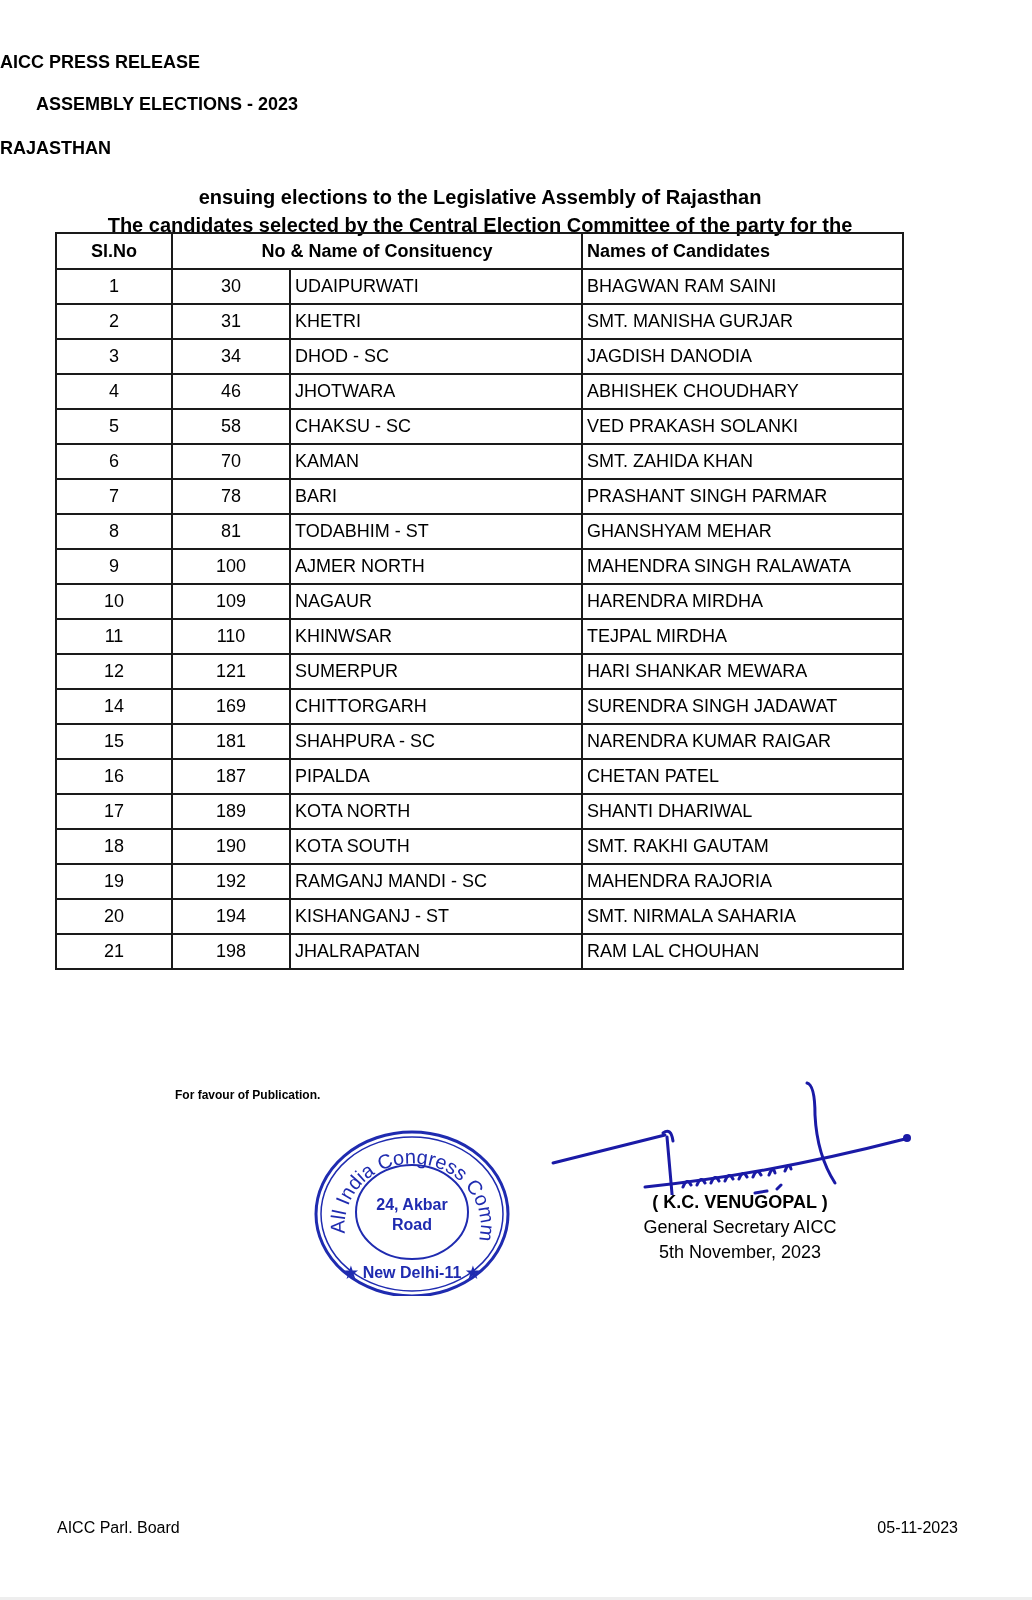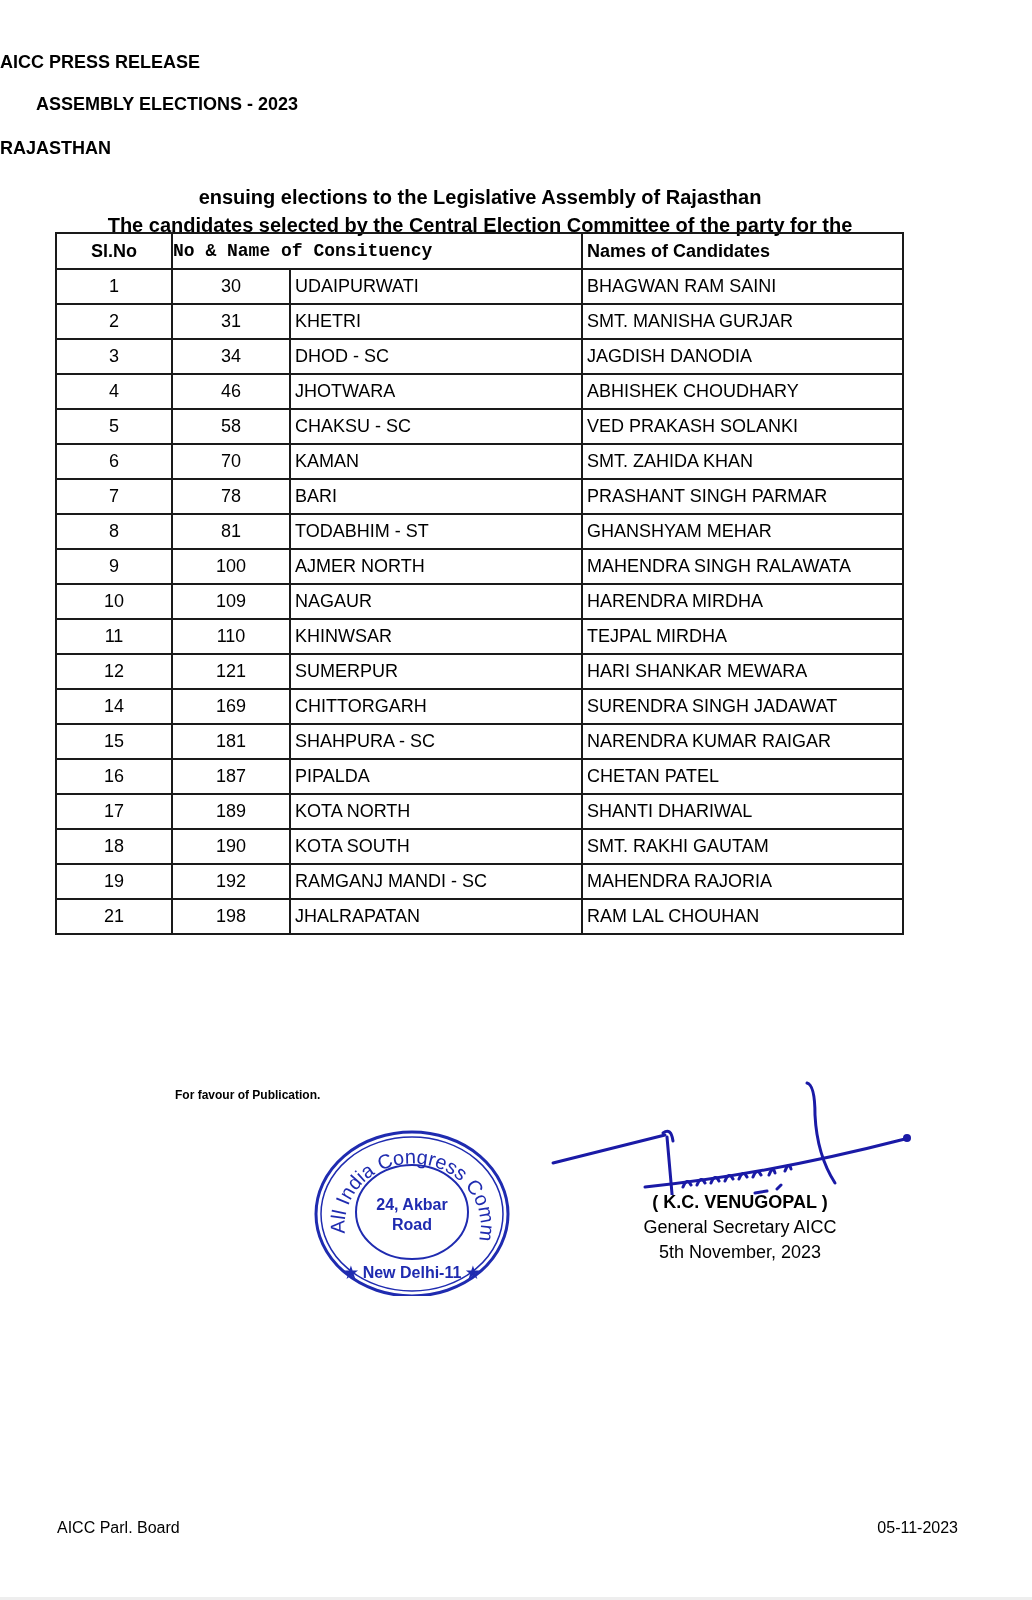--- a/index.html
+++ b/index.html
@@ -9,21 +9,21 @@
   .h2 { top: 94px; margin-left: 36px; }
   .h3 { top: 138px; }
   .sub { position: absolute; left: 0; width: 960px; top: 183px; text-align: center; font-weight: bold; font-size: 20px; line-height: 28px; }
   table.cands { position: absolute; left: 55px; top: 232px; border-collapse: collapse; width: 849px; }
   table.cands td, table.cands th { border: 2px solid #1a1a1a; height: 33px; padding: 0; font-size: 18px; font-weight: normal; }
   table.cands th { font-weight: bold; font-size: 18px; height: 34px; }
   .c-sl { width: 114px; text-align: center; }
   .c-no { width: 116px; text-align: center; }
   .c-name { width: 286px; text-align: left; padding-left: 4px !important; }
   .c-cand { text-align: left; padding-left: 4px !important; }
-  th.c-const { text-align: left; font-family: Liberation Mono, monospace; }
+  th.c-const { text-align: center; }
   .fav { position: absolute; left: 175px; top: 1088px; font-weight: bold; font-size: 12px; }
   .stamp { position: absolute; left: 312px; top: 1126px; width: 200px; height: 170px; }
   .sig { position: absolute; left: 545px; top: 1075px; width: 370px; height: 120px; }
   .signer { position: absolute; left: 600px; top: 1190px; width: 280px; text-align: center; font-size: 18px; line-height: 25px; }
   .signer .nm { font-weight: bold; }
   .foot-l { position: absolute; left: 57px; top: 1519px; font-size: 16px; }
   .foot-r { position: absolute; right: 74px; top: 1519px; font-size: 16px; }
   .bottombar { position: absolute; left: 0; bottom: 0; width: 1032px; height: 3px; background: #eeeeee; }
 </style>
 </head>
@@ -146,20 +146,26 @@
         <td class="c-sl">18</td>
         <td class="c-no">190</td>
         <td class="c-name">KOTA SOUTH</td>
         <td class="c-cand">SMT. RAKHI GAUTAM</td>
       </tr>
       <tr>
         <td class="c-sl">19</td>
         <td class="c-no">192</td>
         <td class="c-name">RAMGANJ MANDI - SC</td>
         <td class="c-cand">MAHENDRA RAJORIA</td>
+      </tr>
+      <tr>
+        <td class="c-sl">20</td>
+        <td class="c-no">194</td>
+        <td class="c-name">KISHANGANJ - ST</td>
+        <td class="c-cand">SMT. NIRMALA SAHARIA</td>
       </tr>
       <tr>
         <td class="c-sl">21</td>
         <td class="c-no">198</td>
         <td class="c-name">JHALRAPATAN</td>
         <td class="c-cand">RAM LAL CHOUHAN</td>
       </tr>
     </tbody>
 </table>
 

